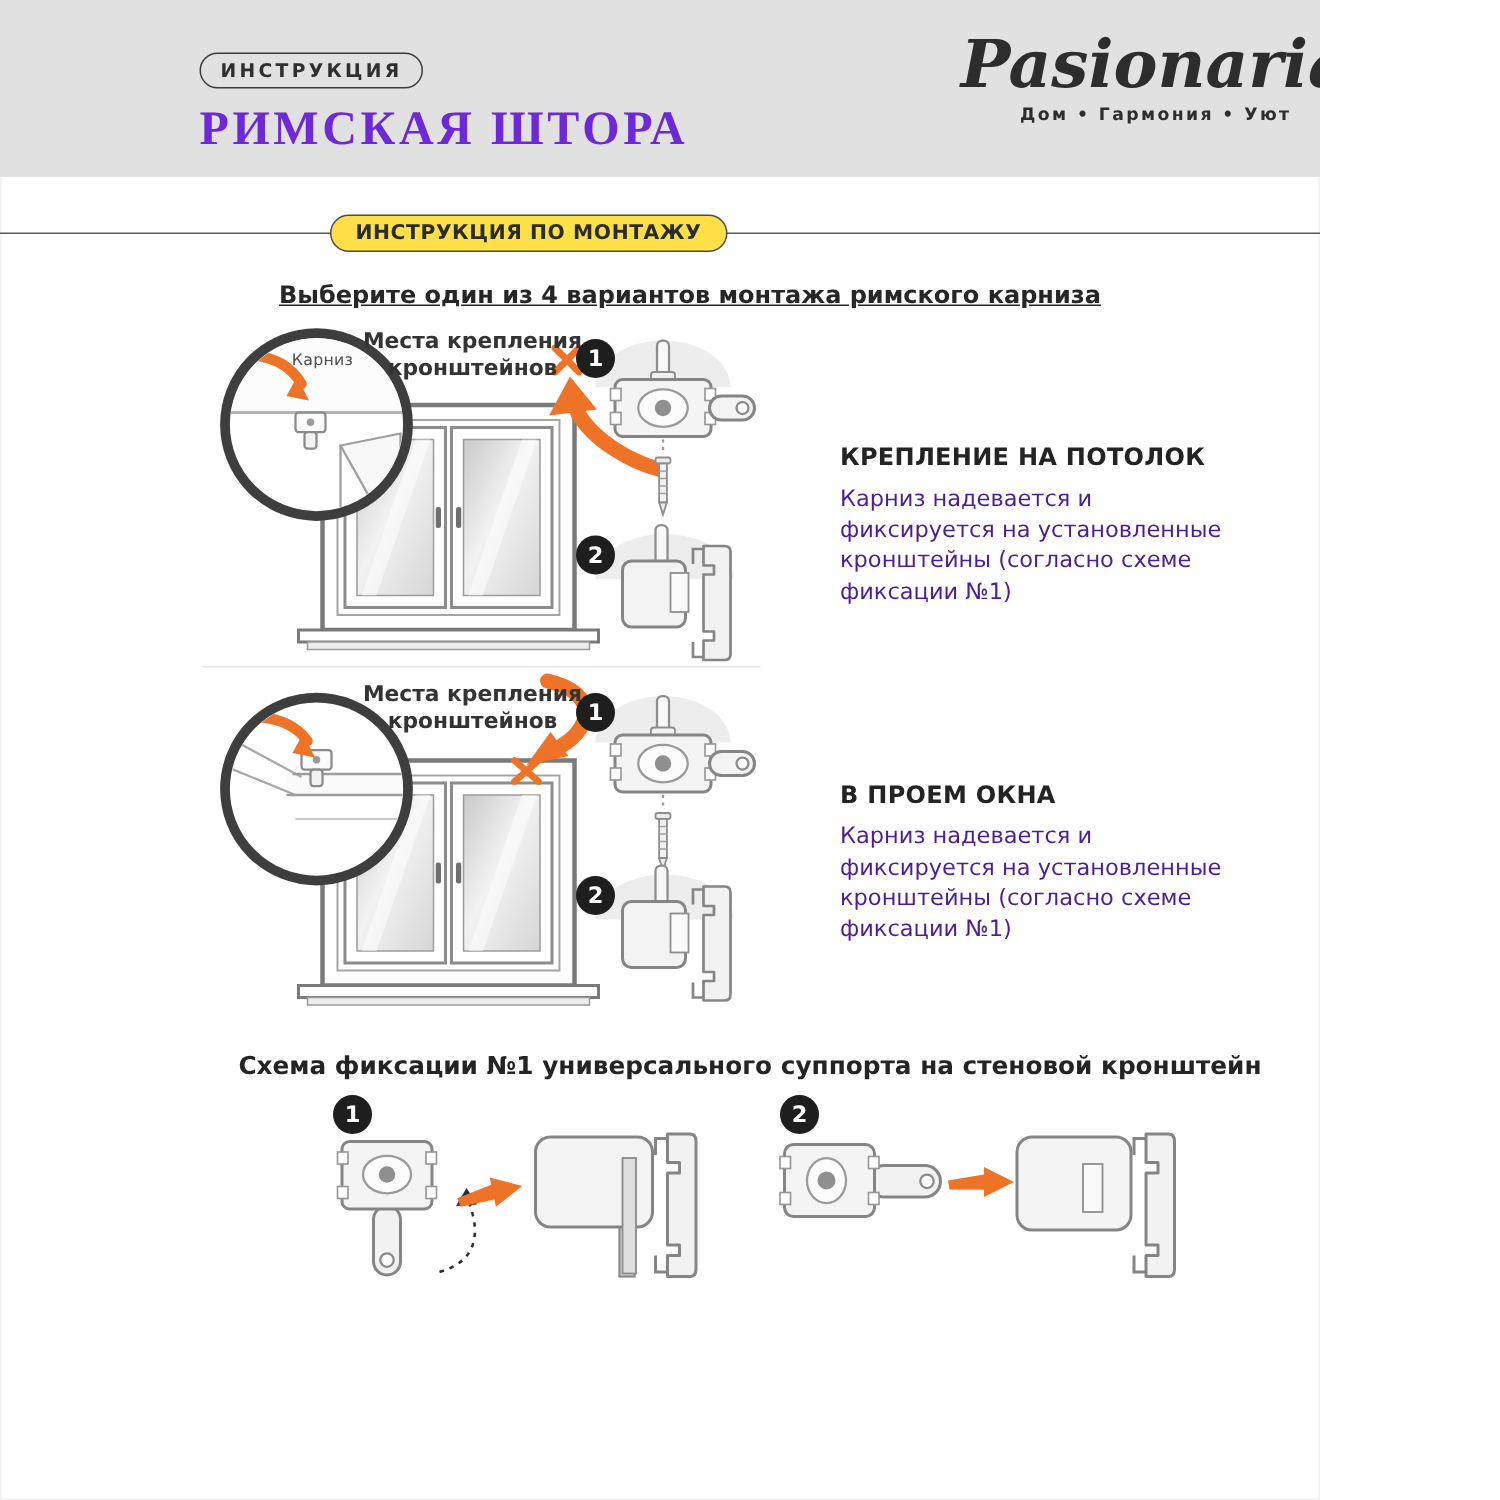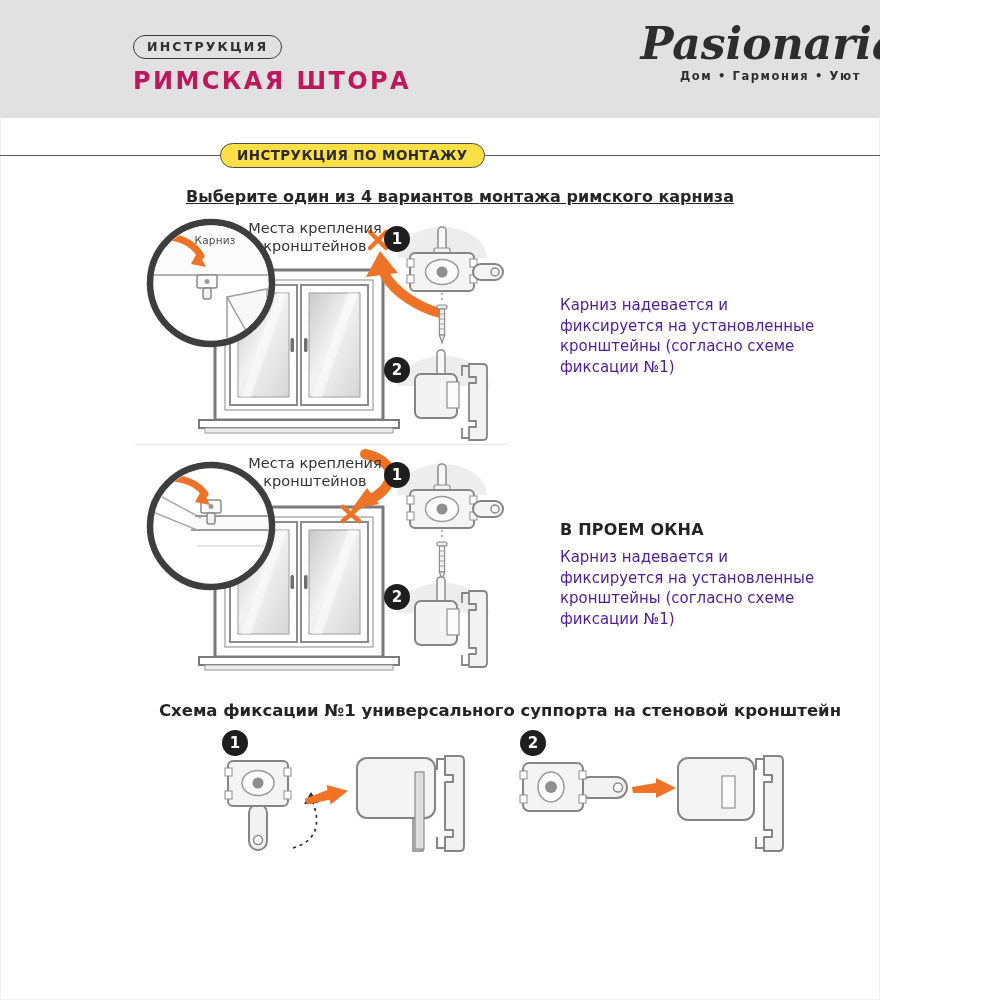--- a/index.html
+++ b/index.html
@@ -16,42 +16,42 @@
     font-family:"DejaVu Sans","Liberation Sans",sans-serif;color:var(--ink);
     box-shadow:inset 0 0 0 1px #f2f2f2;
   }
   
   .header{position:absolute;left:0;top:0;width:1000px;height:118px;background:var(--header-bg);}
   .header-left{position:absolute;left:133px;top:35px;}
   .pill-badge{
     display:inline-block;border:1.5px solid #3c3c3c;border-radius:999px;
     padding:3px 13px 4px;font-size:12.5px;letter-spacing:2.2px;font-weight:600;color:#2f2f2f;
   }
-  .page-title{margin-top:8px;font-size:24px;letter-spacing:2.4px;font-weight:700;color:#be185d;}
+  .page-title{margin-top:8px;font-size:32px;letter-spacing:2.4px;font-weight:700;color:#6d28d9;font-family:Liberation Serif, serif;}
   .logo{position:absolute;left:628px;top:20px;width:285px;text-align:center;}
   .brand{
     font-family:"DejaVu Serif","Liberation Serif",serif;font-style:italic;font-weight:700;
     font-size:44px;line-height:1.1;color:#2d2d2d;
   }
   .tagline{margin-top:1px;font-size:11.5px;letter-spacing:1.6px;font-weight:600;color:#2d2d2d;}
   
   .divider-line{position:absolute;left:0;top:155px;width:1000px;border-top:1.5px solid var(--divider);}
   .section-pill{
     position:absolute;left:220px;top:143px;background:#fde047;border:1.5px solid #4c4c4c;border-radius:14px;
     padding:3px 16px 4px;font-size:13.5px;font-weight:600;letter-spacing:.4px;color:#2b2b2b;z-index:2;
   }
   .intro{position:absolute;left:186px;top:187px;font-size:16px;font-weight:700;color:#262626;text-decoration:underline;}
   
   .option{position:absolute;left:135px;width:740px;height:240px;}
   .option-1{top:213px;}
   .option-2{top:448px;}
   .option svg.diagram{position:absolute;left:0;top:0;overflow:visible;}
   .diagram-caption{
     position:absolute;left:100px;top:7px;width:160px;text-align:center;
-    font-size:14.5px;font-weight:400;color:#333;line-height:1.22;
+    font-size:14.5px;font-weight:700;color:#333;line-height:1.22;
   }
   .inset-label{
     position:absolute;left:45px;top:21px;width:70px;text-align:center;
     font-size:10.5px;color:#4c4c4c;letter-spacing:.2px;
   }
   .num-badge{
     position:absolute;width:26px;height:26px;border-radius:50%;background:var(--badge);
     color:#fff;font-size:15px;font-weight:700;display:flex;align-items:center;justify-content:center;z-index:3;
   }
   .opt-badge-a{left:249px;top:13px;}
@@ -197,20 +197,21 @@
       <use href="#sym-screw" x="307" y="92"></use>
 
       <path d="M262 173 A46 30 0 0 1 354 173 Z" fill="#ededed"></path>
       <use href="#sym-support-side" x="264" y="137"></use>
     </svg>
     <div class="diagram-caption">Места крепления кронштейнов</div>
     <div class="inset-label">Карниз</div>
     <div class="num-badge opt-badge-a">1</div>
     <div class="num-badge opt-badge-b">2</div>
     <div class="option-text">
+      <h3>КРЕПЛЕНИЕ НА ПОТОЛОК</h3>
       <p>Карниз надевается и фиксируется на установленные кронштейны (согласно схеме фиксации №1)</p>
     </div>
   </section>
 
   <div class="options-separator"></div>
 
   <section class="option option-2">
     <svg class="diagram" width="375" height="240" viewBox="0 0 375 240">
       <use href="#sym-window" x="80" y="59"></use>
 

